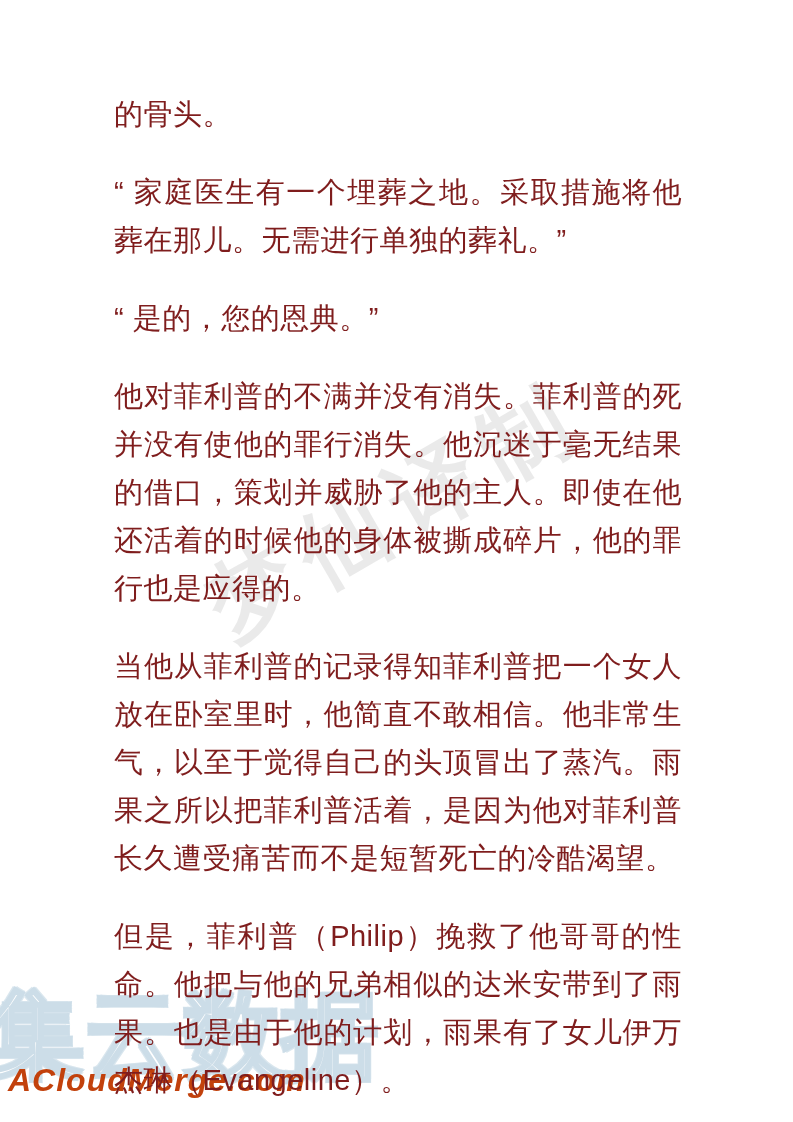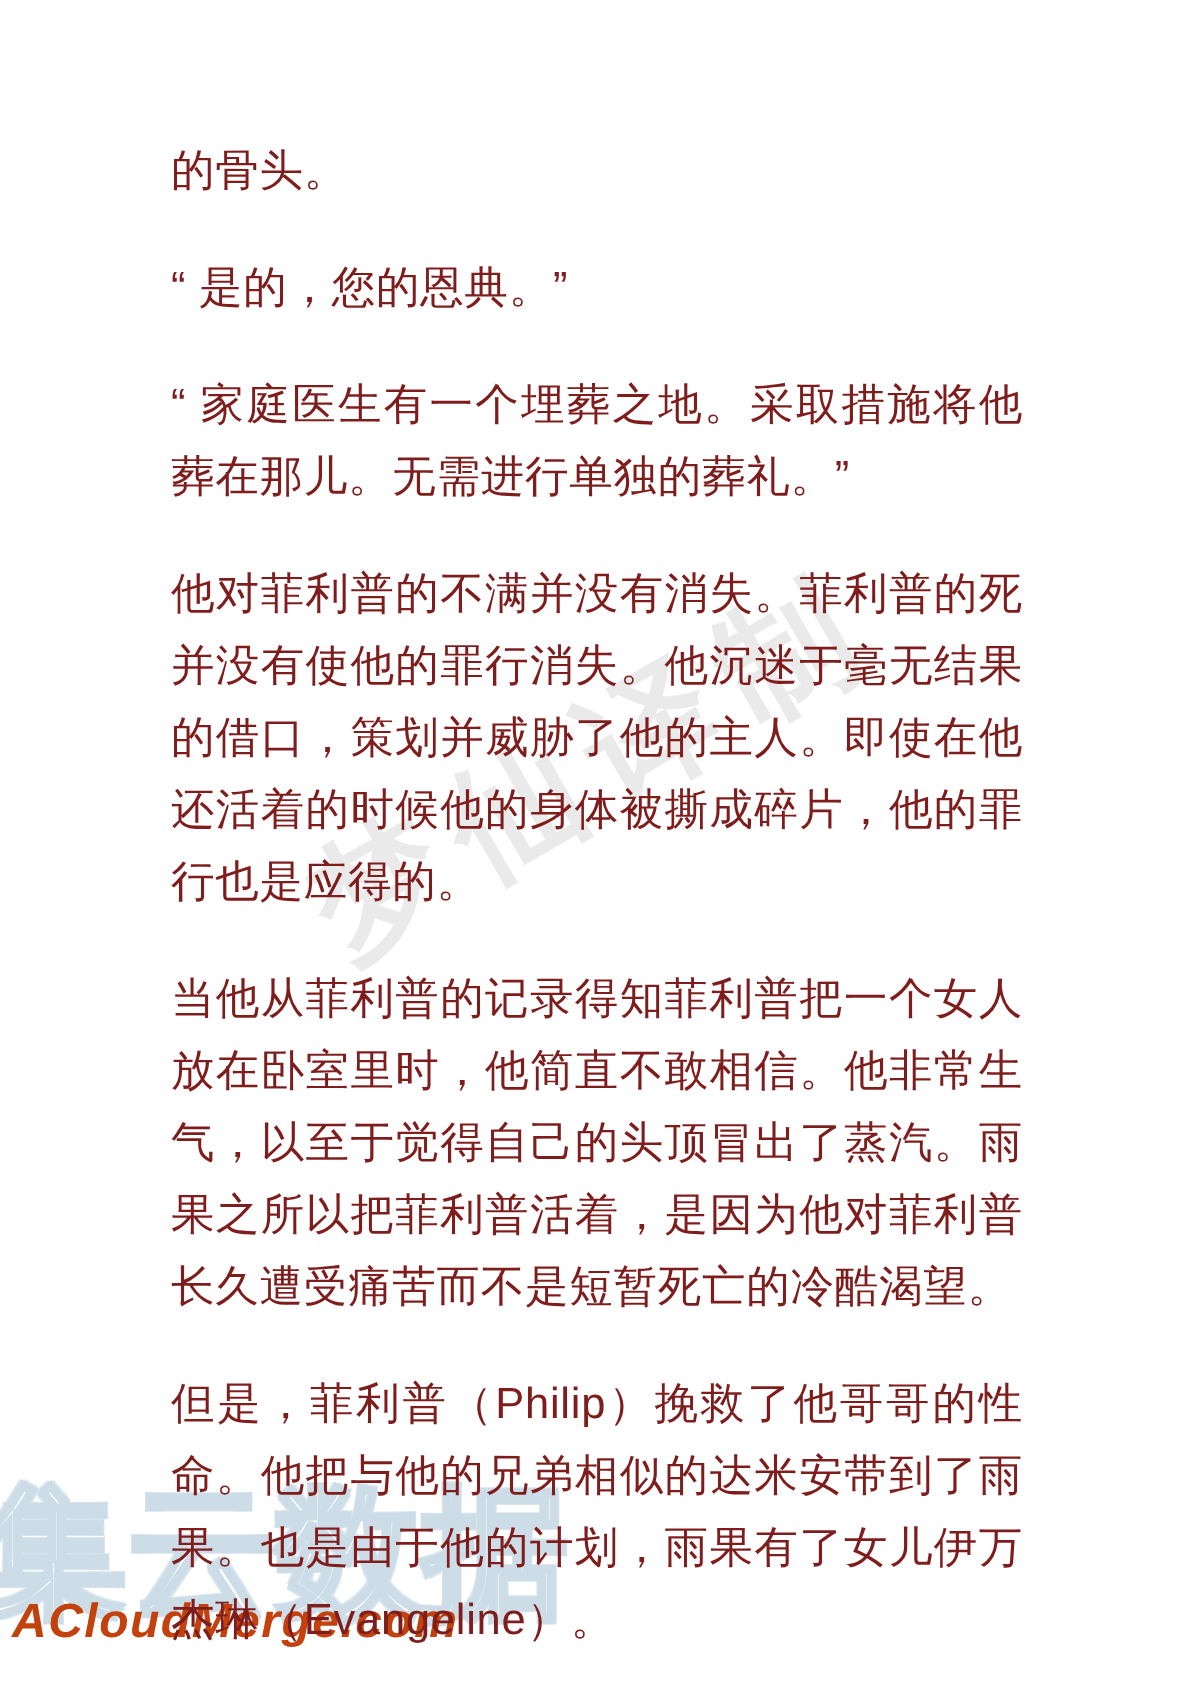--- a/index.html
+++ b/index.html
@@ -83,20 +83,20 @@
 <div class="page">
 
   <div class="wm-diagonal">梦仙译制</div>
 
   <div class="wm-cn">集云数据</div>
 
   <div class="wm-en">ACloudMerge.com</div>
 
   <div class="content">
     <p>的骨头。</p>
+    <p>“  家庭医生有一个埋葬之地。采取措施将他葬在那儿。无需进行单独的葬礼。”</p>
     <p>“  是的，您的恩典。”</p>
-    <p>“  家庭医生有一个埋葬之地。采取措施将他葬在那儿。无需进行单独的葬礼。”</p>
     <p>他对菲利普的不满并没有消失。菲利普的死并没有使他的罪行消失。他沉迷于毫无结果的借口，策划并威胁了他的主人。即使在他还活着的时候他的身体被撕成碎片，他的罪行也是应得的。</p>
     <p>当他从菲利普的记录得知菲利普把一个女人放在卧室里时，他简直不敢相信。他非常生气，以至于觉得自己的头顶冒出了蒸汽。雨果之所以把菲利普活着，是因为他对菲利普长久遭受痛苦而不是短暂死亡的冷酷渴望。</p>
     <p>但是，菲利普（Philip）挽救了他哥哥的性命。他把与他的兄弟相似的达米安带到了雨果。也是由于他的计划，雨果有了女儿伊万杰琳（Evangeline）。</p>
   </div>
 
 </div>
 
 </body></html>

